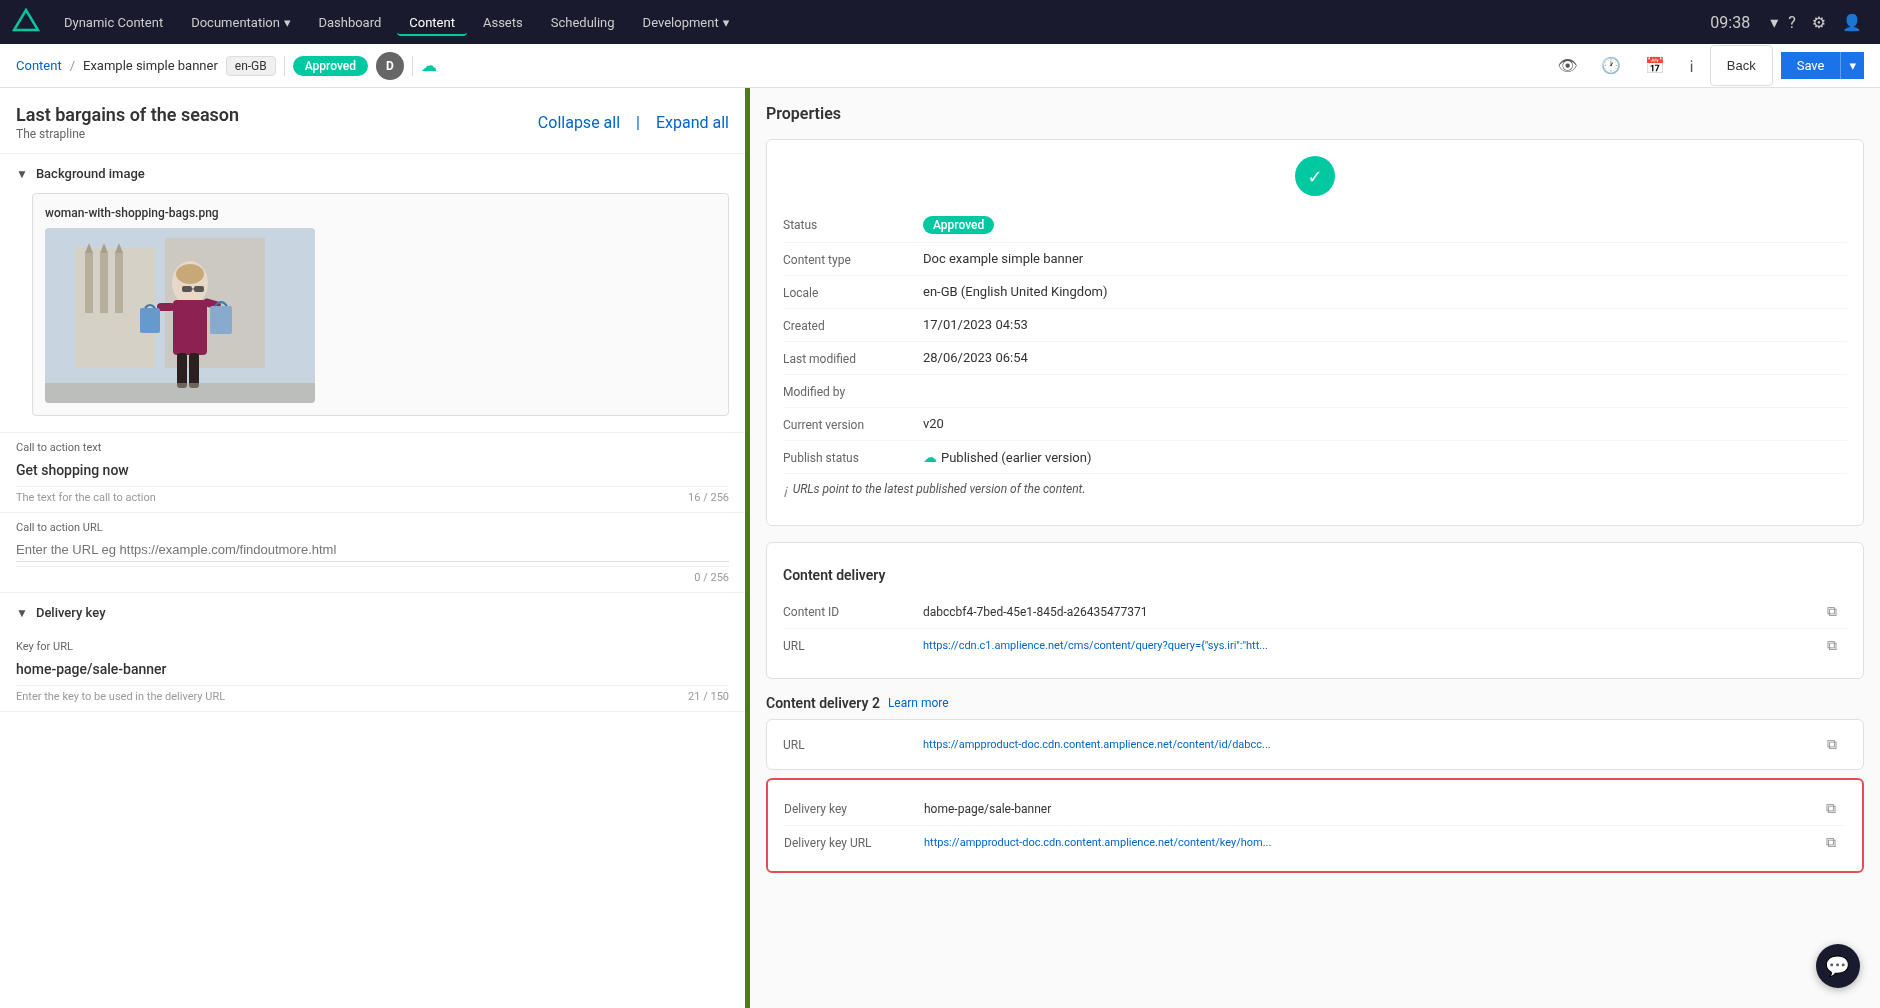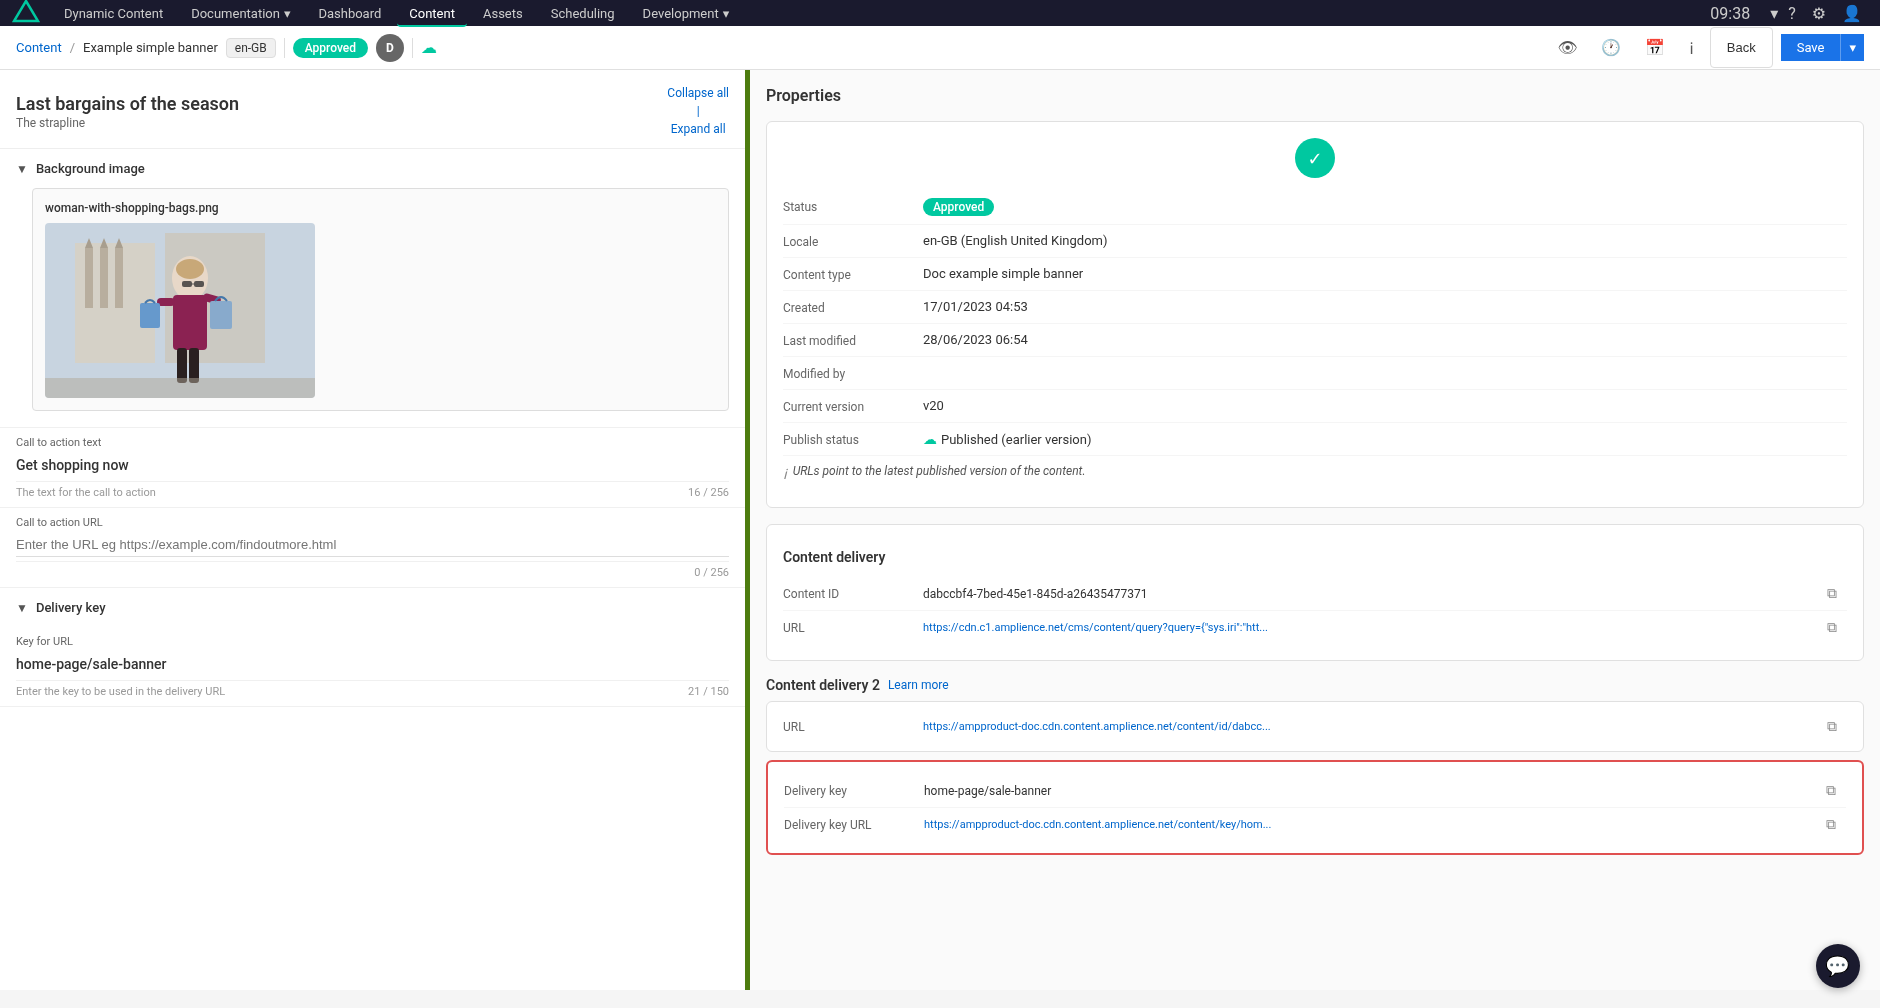--- a/index.html
+++ b/index.html
@@ -1,21 +1,21 @@
 <!DOCTYPE html>
 <html><head>
   <meta charset="utf-8">
   <style>
     * { box-sizing: border-box; margin: 0; padding: 0; }
     body { font-family: -apple-system, BlinkMacSystemFont, 'Segoe UI', Roboto, sans-serif; font-size: 13px; background: #f5f5f5; color: #333; height: 1008px; overflow: hidden; }
 
     
     .top-nav {
       display: flex; align-items: center; background: #1a1a2e; color: #fff;
-      height: 26px; padding: 0 12px; gap: 4px;
+      height: 44px; padding: 0 12px; gap: 4px;
     }
     .nav-logo { width: 28px; height: 28px; margin-right: 8px; }
     .nav-item {
       padding: 6px 12px; border-radius: 4px; cursor: pointer; font-size: 13px;
       color: #ccc; white-space: nowrap;
     }
     .nav-item.active { color: #fff; border-bottom: 2px solid #00c8a0; padding-bottom: 4px; }
     .nav-item.with-arrow { display: flex; align-items: center; gap: 4px; }
     .nav-spacer { flex: 1; }
     .nav-time { font-size: 16px; color: #ccc; display: flex; gap: 20px; }
@@ -69,21 +69,21 @@
       overflow-y: auto; padding: 0;
     }
 
     
     .content-header {
       padding: 12px 16px; border-bottom: 1px solid #eee;
     }
     .content-title { font-size: 18px; font-weight: 600; color: #333; }
     .content-subtitle { font-size: 12px; color: #666; margin-top: 2px; }
     .collapse-controls {
-      display: flex; align-items: center; gap: 4px; font-size: 12px; color: #0066cc; flex-direction: column;
+      display: flex; align-items: center; gap: 16px; font-size: 16px; color: #0066cc;
     }
     .collapse-row { display: flex; justify-content: space-between; align-items: center; margin-top: 4px; }
 
     
     .section { border-bottom: 1px solid #f0f0f0; }
     .section-header {
       display: flex; align-items: center; gap: 8px; padding: 12px 16px;
       cursor: pointer; font-size: 13px; font-weight: 500; color: #333;
     }
     .section-toggle { color: #555; font-size: 12px; }
@@ -352,27 +352,27 @@
       </div>
 
       <div class="prop-row">
         <span class="prop-label">Status</span>
         <span class="prop-value">
           <span class="status-badge-green">Approved</span>
         </span>
       </div>
 
       <div class="prop-row">
+        <span class="prop-label">Content type</span>
+        <span class="prop-value">Doc example simple banner</span>
+      </div>
+
+      <div class="prop-row">
         <span class="prop-label">Locale</span>
         <span class="prop-value">en-GB (English United Kingdom)</span>
-      </div>
-
-      <div class="prop-row">
-        <span class="prop-label">Content type</span>
-        <span class="prop-value">Doc example simple banner</span>
       </div>
 
       <div class="prop-row">
         <span class="prop-label">Created</span>
         <span class="prop-value">17/01/2023 04:53</span>
       </div>
 
       <div class="prop-row">
         <span class="prop-label">Last modified</span>
         <span class="prop-value">28/06/2023 06:54</span>

